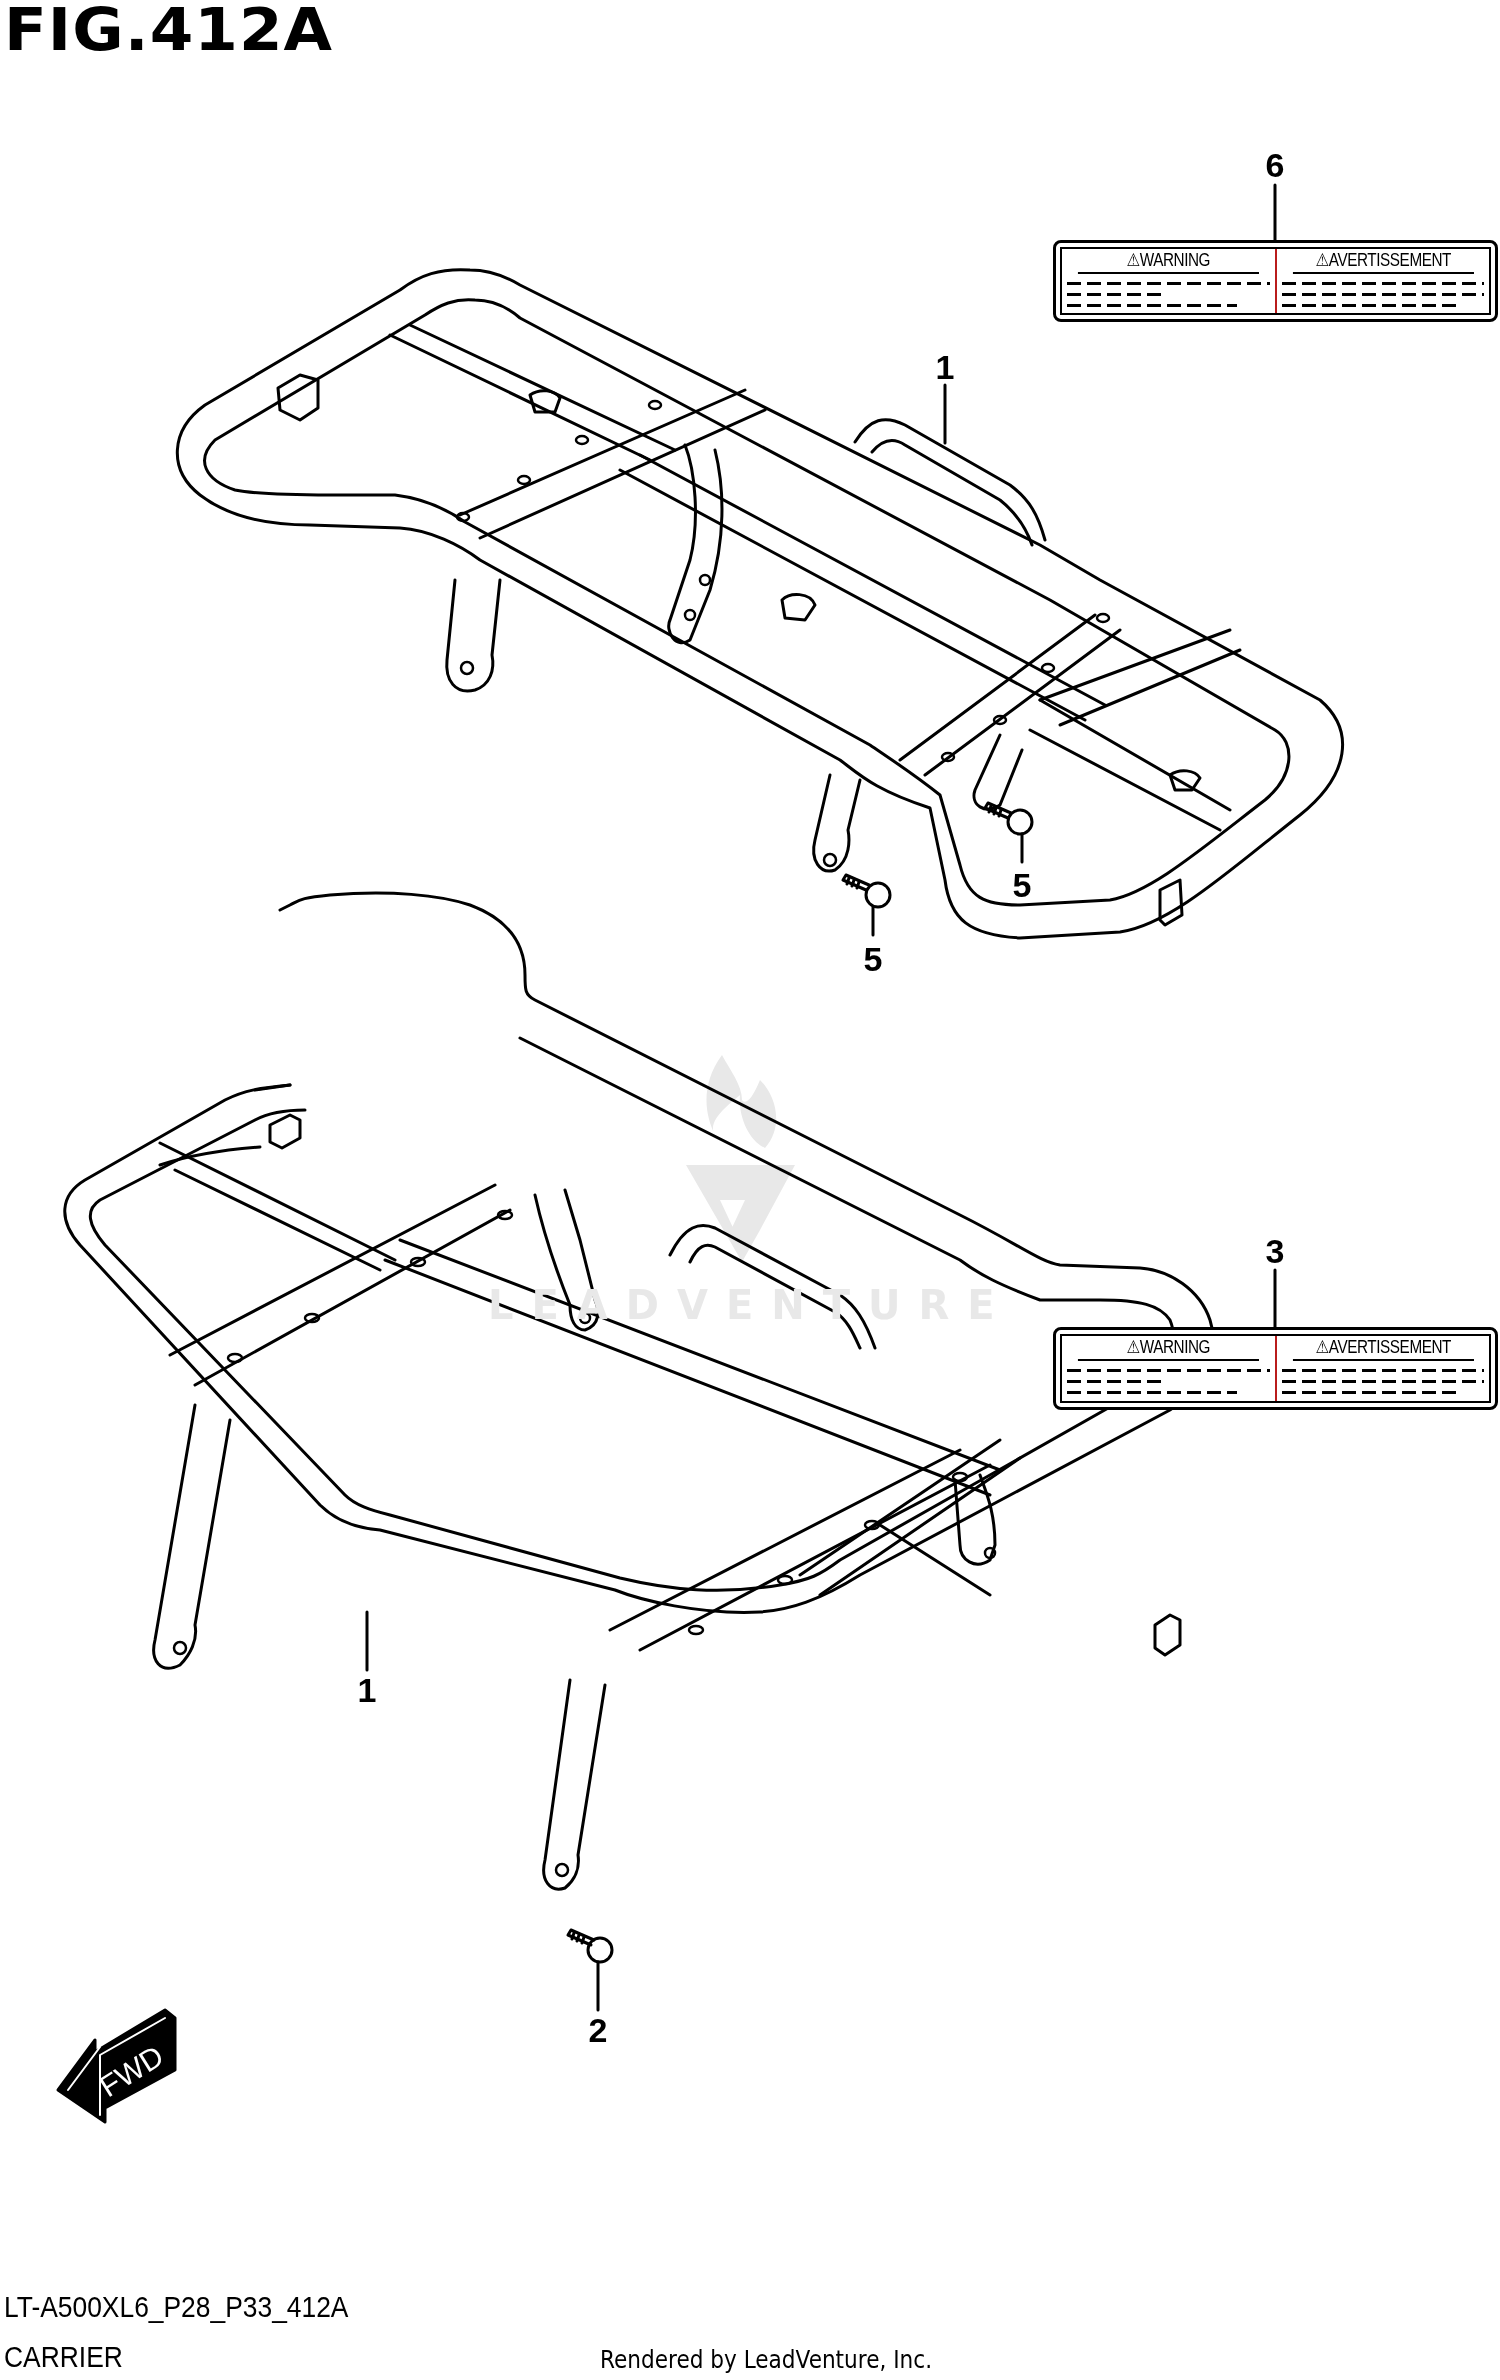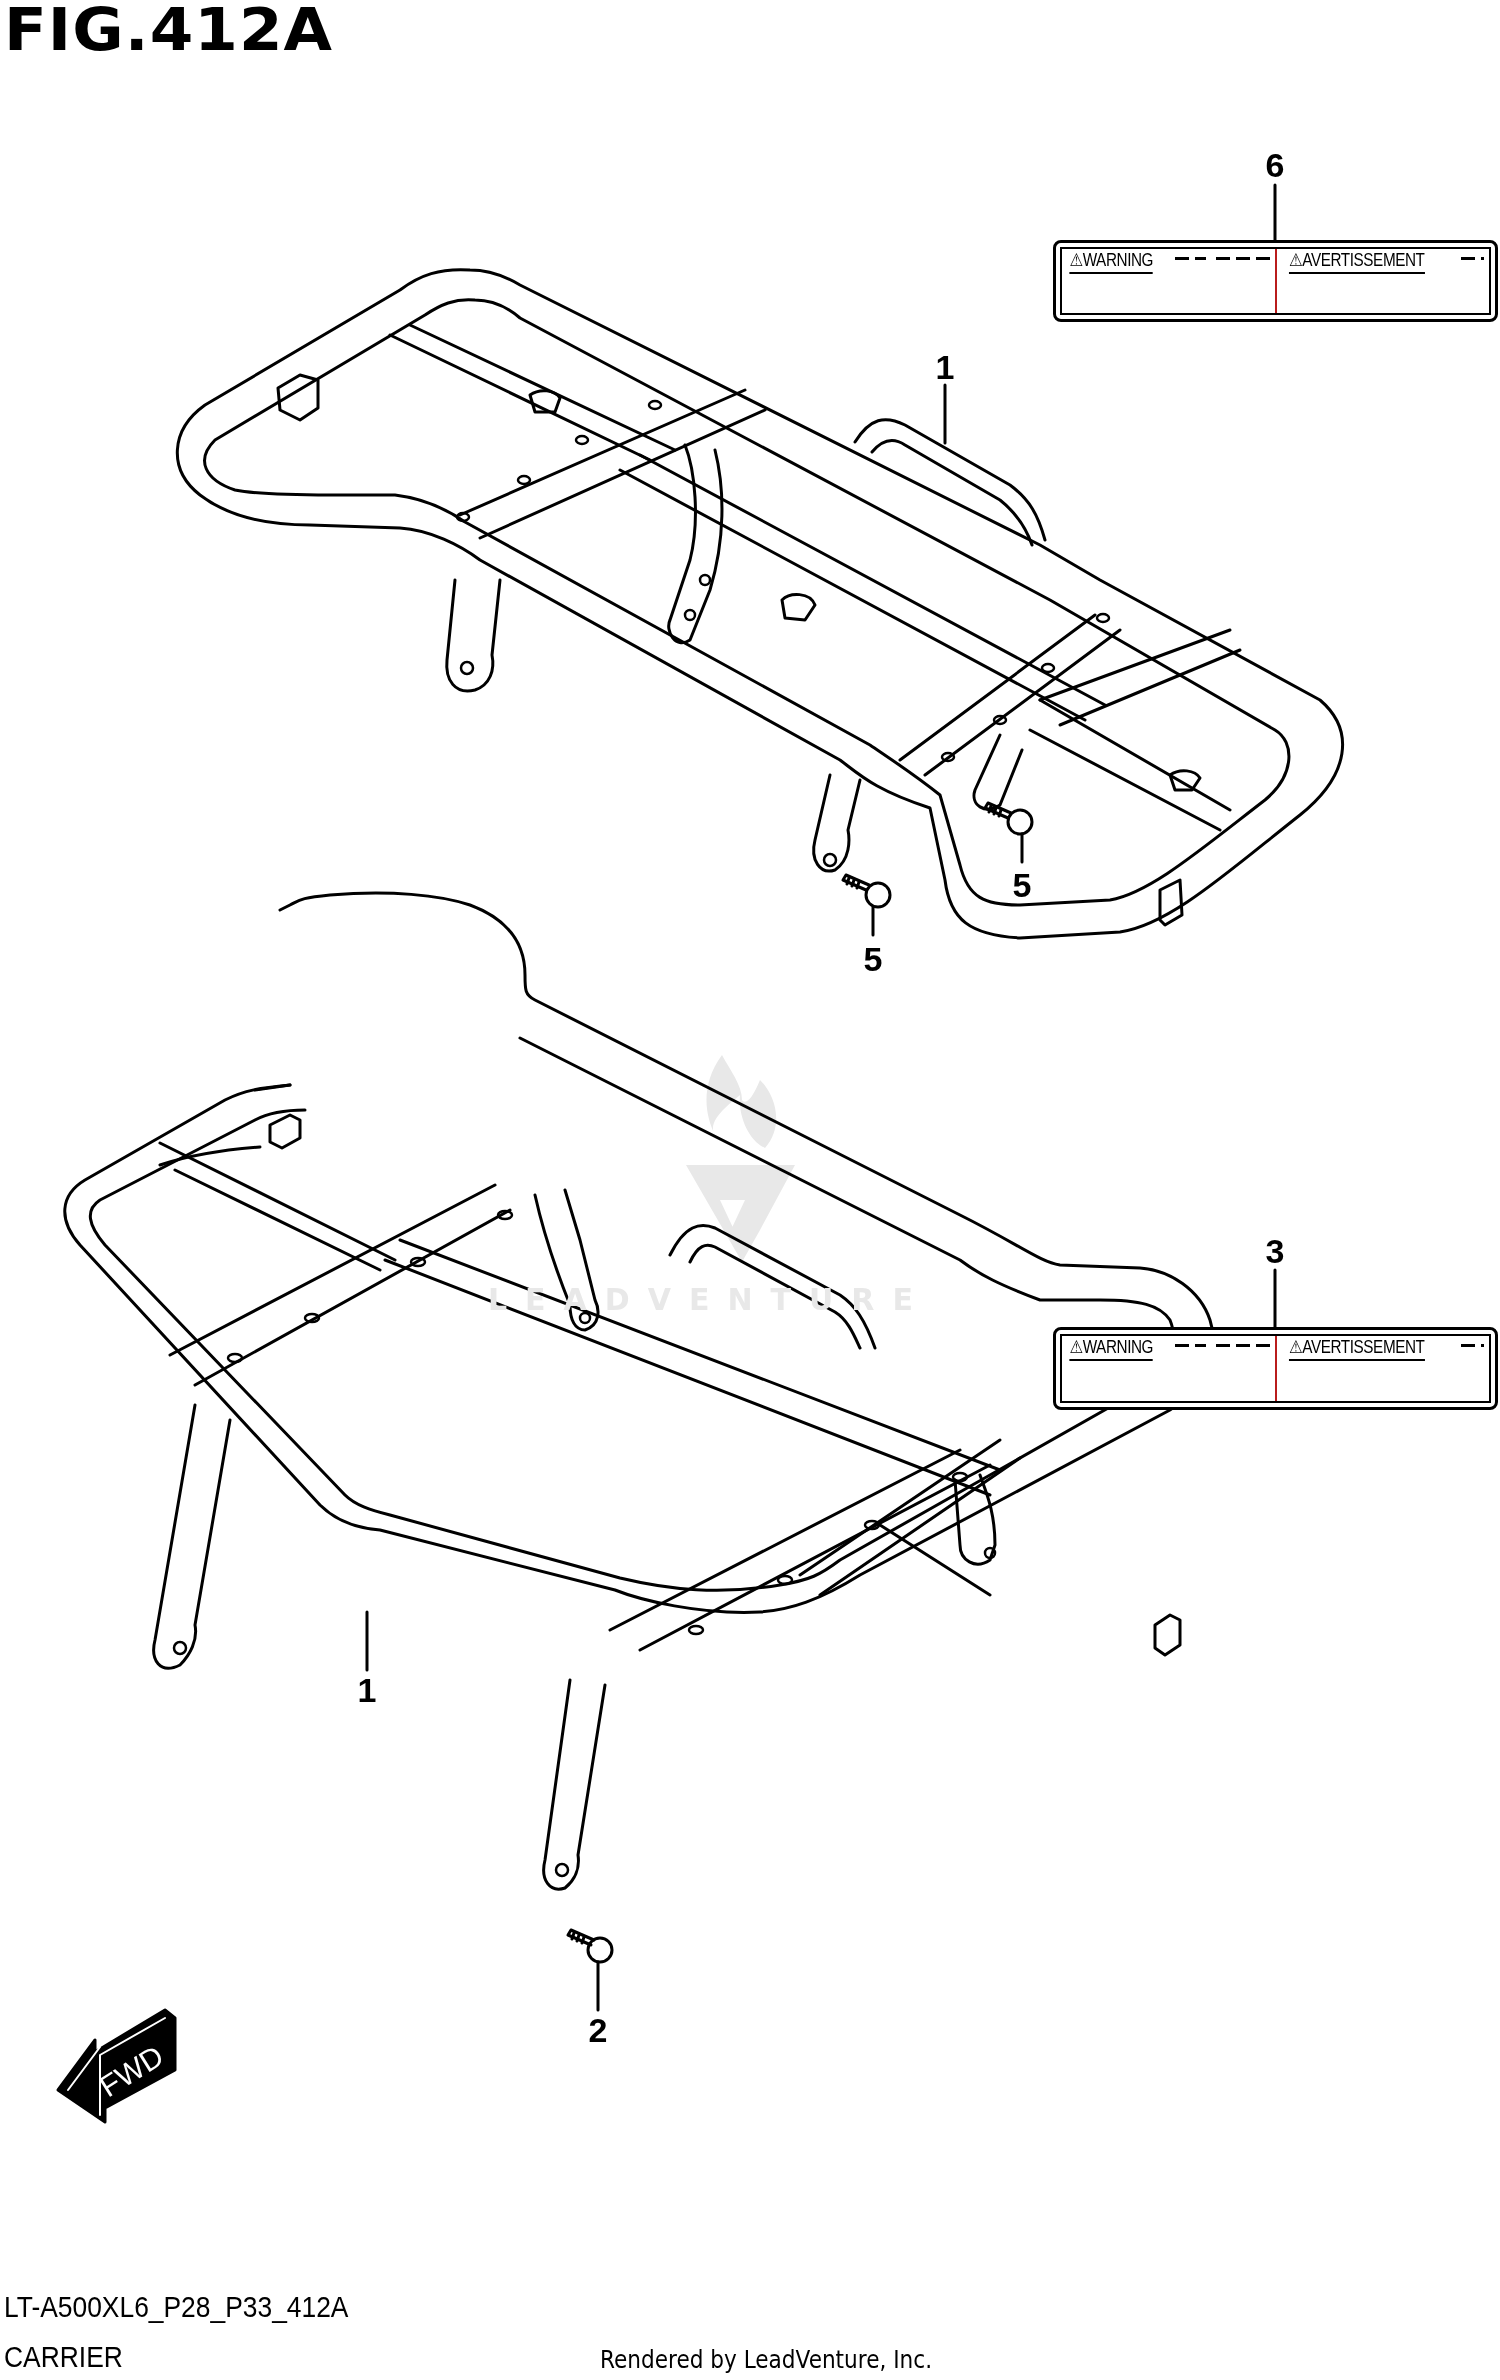--- a/index.html
+++ b/index.html
@@ -3,28 +3,28 @@
   <meta charset="utf-8">
   <style>
     html, body { margin: 0; padding: 0; background: #ffffff; }
     body { width: 1500px; height: 2380px; position: relative; overflow: hidden; font-family: "Liberation Sans", sans-serif; color: #000; }
     .abs { position: absolute; }
     .fig-title { left: 4px; top: -2px; font-family: "DejaVu Sans", sans-serif; font-weight: 900; font-size: 58px; letter-spacing: 1px; line-height: 64px; transform: scaleX(1.08); transform-origin: left top; }
     svg.drawing { position: absolute; left: 0; top: 0; width: 1500px; height: 2380px; }
     .callout { font-family: "Liberation Sans", sans-serif; font-weight: bold; font-size: 34px; line-height: 34px; text-align: center; width: 40px; margin-left: -20px; }
     .label-box { border: 3px solid #000; border-radius: 8px; padding: 4px; box-sizing: border-box; background: #fff; }
     .label-inner { border: 2px solid #000; display: flex; height: 100%; box-sizing: border-box; }
-    .label-col { flex: 1; display: flex; flex-direction: row; }
+    .label-col { flex: 1; display: flex; flex-direction: column; }
     .label-col + .label-col { border-left: 2px solid #b91c1c; }
     .label-head { border-bottom: 2px solid #000; height: 23px; font-family: "Liberation Sans Narrow", "Liberation Sans", sans-serif; font-size: 18px; line-height: 23px; text-align: center; letter-spacing: -0.5px; white-space: nowrap; transform: scaleX(0.85); }
     .dash { height: 3px; margin: 8px 5px 0 5px; background: repeating-linear-gradient(90deg, #000 0 14px, transparent 14px 20px); }
     .foot-code { left: 4px; top: 2290px; font-size: 30px; line-height: 34px; transform: scaleX(0.88); transform-origin: left top; }
     .foot-name { left: 4px; top: 2340px; font-size: 30px; line-height: 34px; transform: scaleX(0.88); transform-origin: left top; }
     .rendered { left: 600px; top: 2345px; font-family: "DejaVu Sans", sans-serif; font-size: 24px; line-height: 30px; transform: scaleX(0.9); transform-origin: left top; }
-    .watermark-text { left: 488px; top: 1282px; font-family: "DejaVu Sans", sans-serif; font-size: 30px; letter-spacing: 18px; color: #e8e8e8; font-weight: bold; }
+    .watermark-text { left: 488px; top: 1282px; font-family: "DejaVu Sans", sans-serif; font-size: 40px; letter-spacing: 18px; color: #e8e8e8; font-weight: bold; }
   </style>
 </head>
 <body>
 
 <div class="abs fig-title">FIG.412A</div>
 
 <svg class="drawing" viewBox="0 0 1500 2380" fill="none" stroke="#000" stroke-width="3" stroke-linejoin="round" stroke-linecap="round">
 
   <g fill="#e8e8e8" stroke="none">
     <path d="M722 1055 C700 1085 705 1115 715 1135 C705 1120 735 1100 740 1095 C738 1115 748 1140 765 1148 C785 1125 775 1095 760 1080 C752 1100 745 1105 742 1100 C742 1085 730 1070 722 1055 Z"></path>

